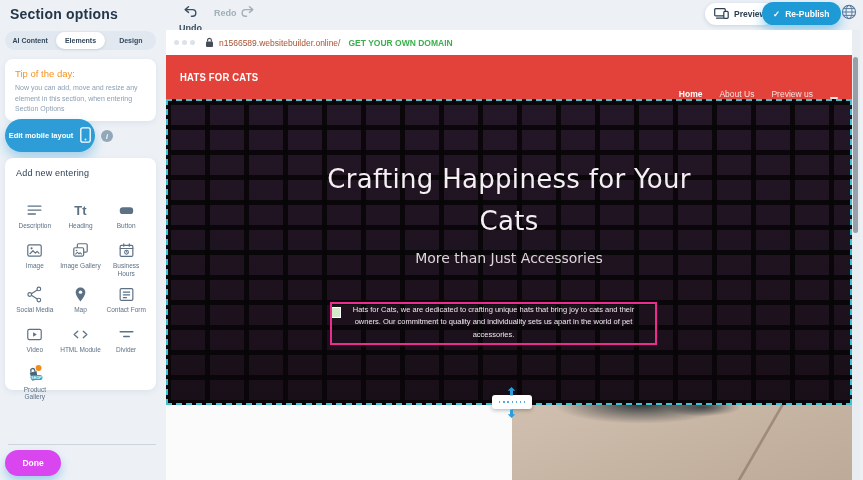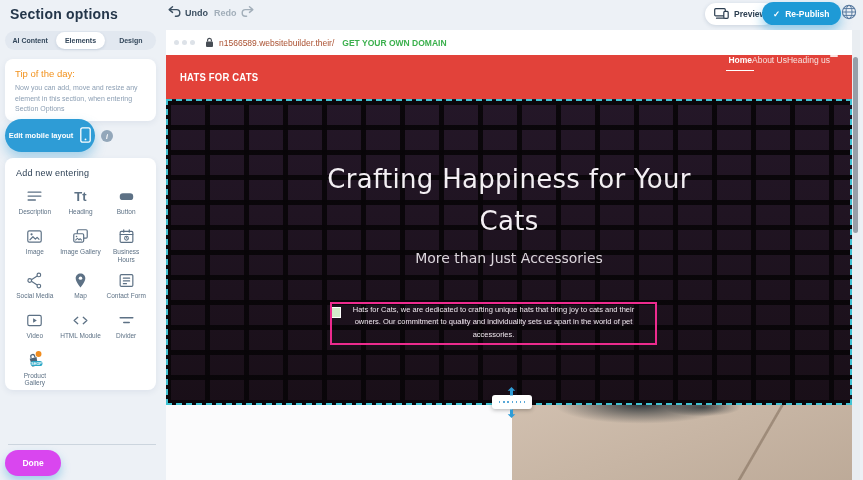--- a/index.html
+++ b/index.html
@@ -3,58 +3,58 @@
 <meta charset="utf-8">
 <style>
   * { margin:0; padding:0; box-sizing:border-box; }
   html,body { width:863px; height:480px; overflow:hidden; }
   body { font-family:"Liberation Sans", sans-serif; background:#edf1f6; }
   .app { position:relative; width:863px; height:480px; background:#edf1f6; overflow:hidden; }
 
   
   .page-title { position:absolute; left:10px; top:6px; font-size:14px; font-weight:bold; color:#24364a; letter-spacing:.2px; }
   .undo-btn, .redo-btn { position:absolute; top:6px; display:flex; align-items:center; gap:4px; border:none; background:none; font-size:9px; font-weight:bold; cursor:pointer; }
-  .undo-btn { left:168px; color:#3c4f61; }
+  .undo-btn { left:179px; color:#3c4f61;flex-direction:column; }
   .redo-btn { left:214px; color:#a2aeb9; }
   .preview-btn { position:absolute; left:705px; top:3px; height:22px; padding:0 9px; display:flex; align-items:center; gap:5px; background:#fff; border:none; border-radius:11px; font-size:8.5px; font-weight:bold; color:#2c3e50; box-shadow:0 1px 4px rgba(40,70,110,.18); cursor:pointer; }
   .republish-btn { position:absolute; left:762px; top:2px; height:23px; padding:0 11px; display:flex; align-items:center; gap:5px; background:#1e9ad6; border:none; border-radius:12px; font-size:8.5px; font-weight:bold; color:#fff; box-shadow:0 6px 12px rgba(30,154,214,.45); cursor:pointer; }
   .globe-btn { position:absolute; left:841px; top:4px; border:none; background:none; cursor:pointer; }
 
   
   .tabs { position:absolute; left:5px; top:31px; width:151px; height:19px; background:#e2e8f0; border-radius:10px; display:flex; align-items:center; }
   .tab { flex:1; height:17px; margin:1px; display:flex; align-items:center; justify-content:center; font-size:7px; font-weight:bold; color:#33475b; border:none; background:none; border-radius:9px; cursor:pointer; }
   .tab.active { background:#fff; box-shadow:0 1px 3px rgba(40,70,110,.15); }
   .tip-card { position:absolute; left:5px; top:59px; width:151px; height:62px; background:#fff; border-radius:8px; box-shadow:0 2px 6px rgba(40,70,110,.08); padding:9px 10px; }
   .tip-title { font-size:9.5px; font-weight:normal; color:#f2921d; }
   .tip-body { margin-top:4px; font-size:7px; line-height:1.5; color:#8b9eb3; }
   .edit-mobile-btn { position:absolute; left:5px; top:119px; width:90px; height:33px; background:#2e9cd6; border:none; border-radius:17px; display:flex; align-items:center; justify-content:center; gap:7px; color:#fff; font-size:7.5px; font-weight:bold; box-shadow:0 6px 12px rgba(46,156,214,.38); cursor:pointer; }
   .info-btn { position:absolute; left:101px; top:130px; width:12px; height:12px; border:none; border-radius:50%; background:#93a7ba; color:#fff; font-size:7px; font-weight:bold; font-style:italic; display:flex; align-items:center; justify-content:center; cursor:pointer; }
   .add-card { position:absolute; left:5px; top:158px; width:151px; height:232px; background:#fff; border-radius:8px; box-shadow:0 2px 6px rgba(40,70,110,.08); padding:10px 7px 0; }
   .add-title { font-size:9px; color:#2f4256; letter-spacing:.2px; margin-left:4px; }
-  .el-grid { margin-top:9px; display:grid; grid-template-columns:repeat(3,1fr); row-gap:7px; }
+  .el-grid { margin-top:23px; display:grid; grid-template-columns:repeat(3,1fr); row-gap:7px; }
   .el-item { display:flex; flex-direction:column; align-items:center; gap:2px; cursor:pointer; min-height:33px; }
   .el-ic { height:19px; display:flex; align-items:center; justify-content:center; }
   .el-ic svg { display:block; }
   .el-label { font-size:6.5px; color:#5d7185; text-align:center; line-height:1.2; max-width:42px; }
   .tt-glyph { font-size:13px; font-weight:bold; color:#5d7185; line-height:1; }
   .side-divider { position:absolute; left:8px; top:444px; width:148px; height:1px; background:#ccd5de; }
   .done-btn { position:absolute; left:5px; top:450px; width:56px; height:26px; background:#d946ef; border:none; border-radius:13px; color:#fff; font-size:8.5px; font-weight:bold; box-shadow:0 5px 10px rgba(46,156,214,.4); cursor:pointer; }
 
   
   .canvas { position:absolute; left:166px; top:30px; width:686px; height:450px; overflow:hidden; background:#fff; }
   .browser-bar { position:absolute; left:0; top:0; width:686px; height:25px; background:#fff; border-radius:5px 5px 0 0; display:flex; align-items:center; }
   .tab-dots { display:flex; gap:3px; margin-left:8px; }
   .tab-dots i { width:5px; height:5px; border-radius:50%; background:#dde2e8; }
   .lock-ic { margin-left:10px; display:flex; }
   .url-text { margin-left:5px; font-size:8.5px; color:#aa5030; cursor:pointer; }
   .domain-cta { margin-left:8px; font-size:8.5px; font-weight:bold; color:#3bb04d; cursor:pointer; }
 
   .site-header { position:absolute; left:0; top:25px; width:686px; height:44px; background:#e2423a; }
   .site-logo { position:absolute; left:14px; top:50%; transform:translateY(-50%) scaleY(1.15); font-size:9.5px; font-weight:bold; color:#fff; letter-spacing:.2px; }
-  .site-nav { position:absolute; right:14px; top:0; height:100%; display:flex; align-items:flex-start; }
+  .site-nav { position:absolute; right:14px; top:0; height:100%; display:flex; align-items:flex-end; gap:17px; }
   .nav-item { font-size:8.5px; color:#f6e3e0; cursor:pointer; position:relative; }
   .nav-item.active { color:#fff; font-weight:bold; }
   .nav-item.active::after { content:""; position:absolute; left:-2px; right:-2px; bottom:-6px; height:1.5px; background:#fff; }
   .nav-more { width:8px; height:2px; background:rgba(255,255,255,.85); border-radius:1px; cursor:pointer; }
 
   .hero { position:absolute; left:0; top:69px; width:686px; height:306px;
     background-color:#1e141d;
     background-image:
       repeating-linear-gradient(90deg, rgba(8,5,8,.92) 0 5px, transparent 5px 39px),
       repeating-linear-gradient(0deg, rgba(8,5,8,.92) 0 5px, transparent 5px 25px),
@@ -298,30 +298,30 @@
           <i></i>
           <i></i>
           <i></i>
         </span>
       <span class="lock-ic">
           <svg width="9" height="11" viewBox="0 0 9 11">
             <rect x="1" y="4.5" width="7" height="5.5" rx="1" fill="#474d55"></rect>
             <path d="M2.6 4.5V3.2a1.9 1.9 0 013.8 0v1.3" fill="none" stroke="#474d55" stroke-width="1.2"></path>
           </svg>
         </span>
-      <span class="url-text">n1566589.websitebuilder.their/</span>
+      <span class="url-text">n1566589.websitebuilder.online/</span>
       <span class="domain-cta">GET YOUR OWN DOMAIN</span>
     </div>
 
     <div class="site-header">
       <span class="site-logo">HATS FOR CATS</span>
       <nav class="site-nav">
         <span class="nav-item active">Home</span>
         <span class="nav-item">About Us</span>
-        <span class="nav-item">Heading us</span>
+        <span class="nav-item">Preview us</span>
         <span class="nav-more"></span>
       </nav>
     </div>
 
     <section class="hero">
       <h1 class="hero-title">Crafting Happiness for Your Cats</h1>
       <div class="hero-subtitle">More than Just Accessories</div>
       <div class="hero-parabox">
         <span class="para-handle"></span>
         <span>Hats for Cats, we are dedicated to crafting unique hats that bring joy to cats and their owners. Our commitment to quality and individuality sets us apart in the world of pet accessories.</span>

